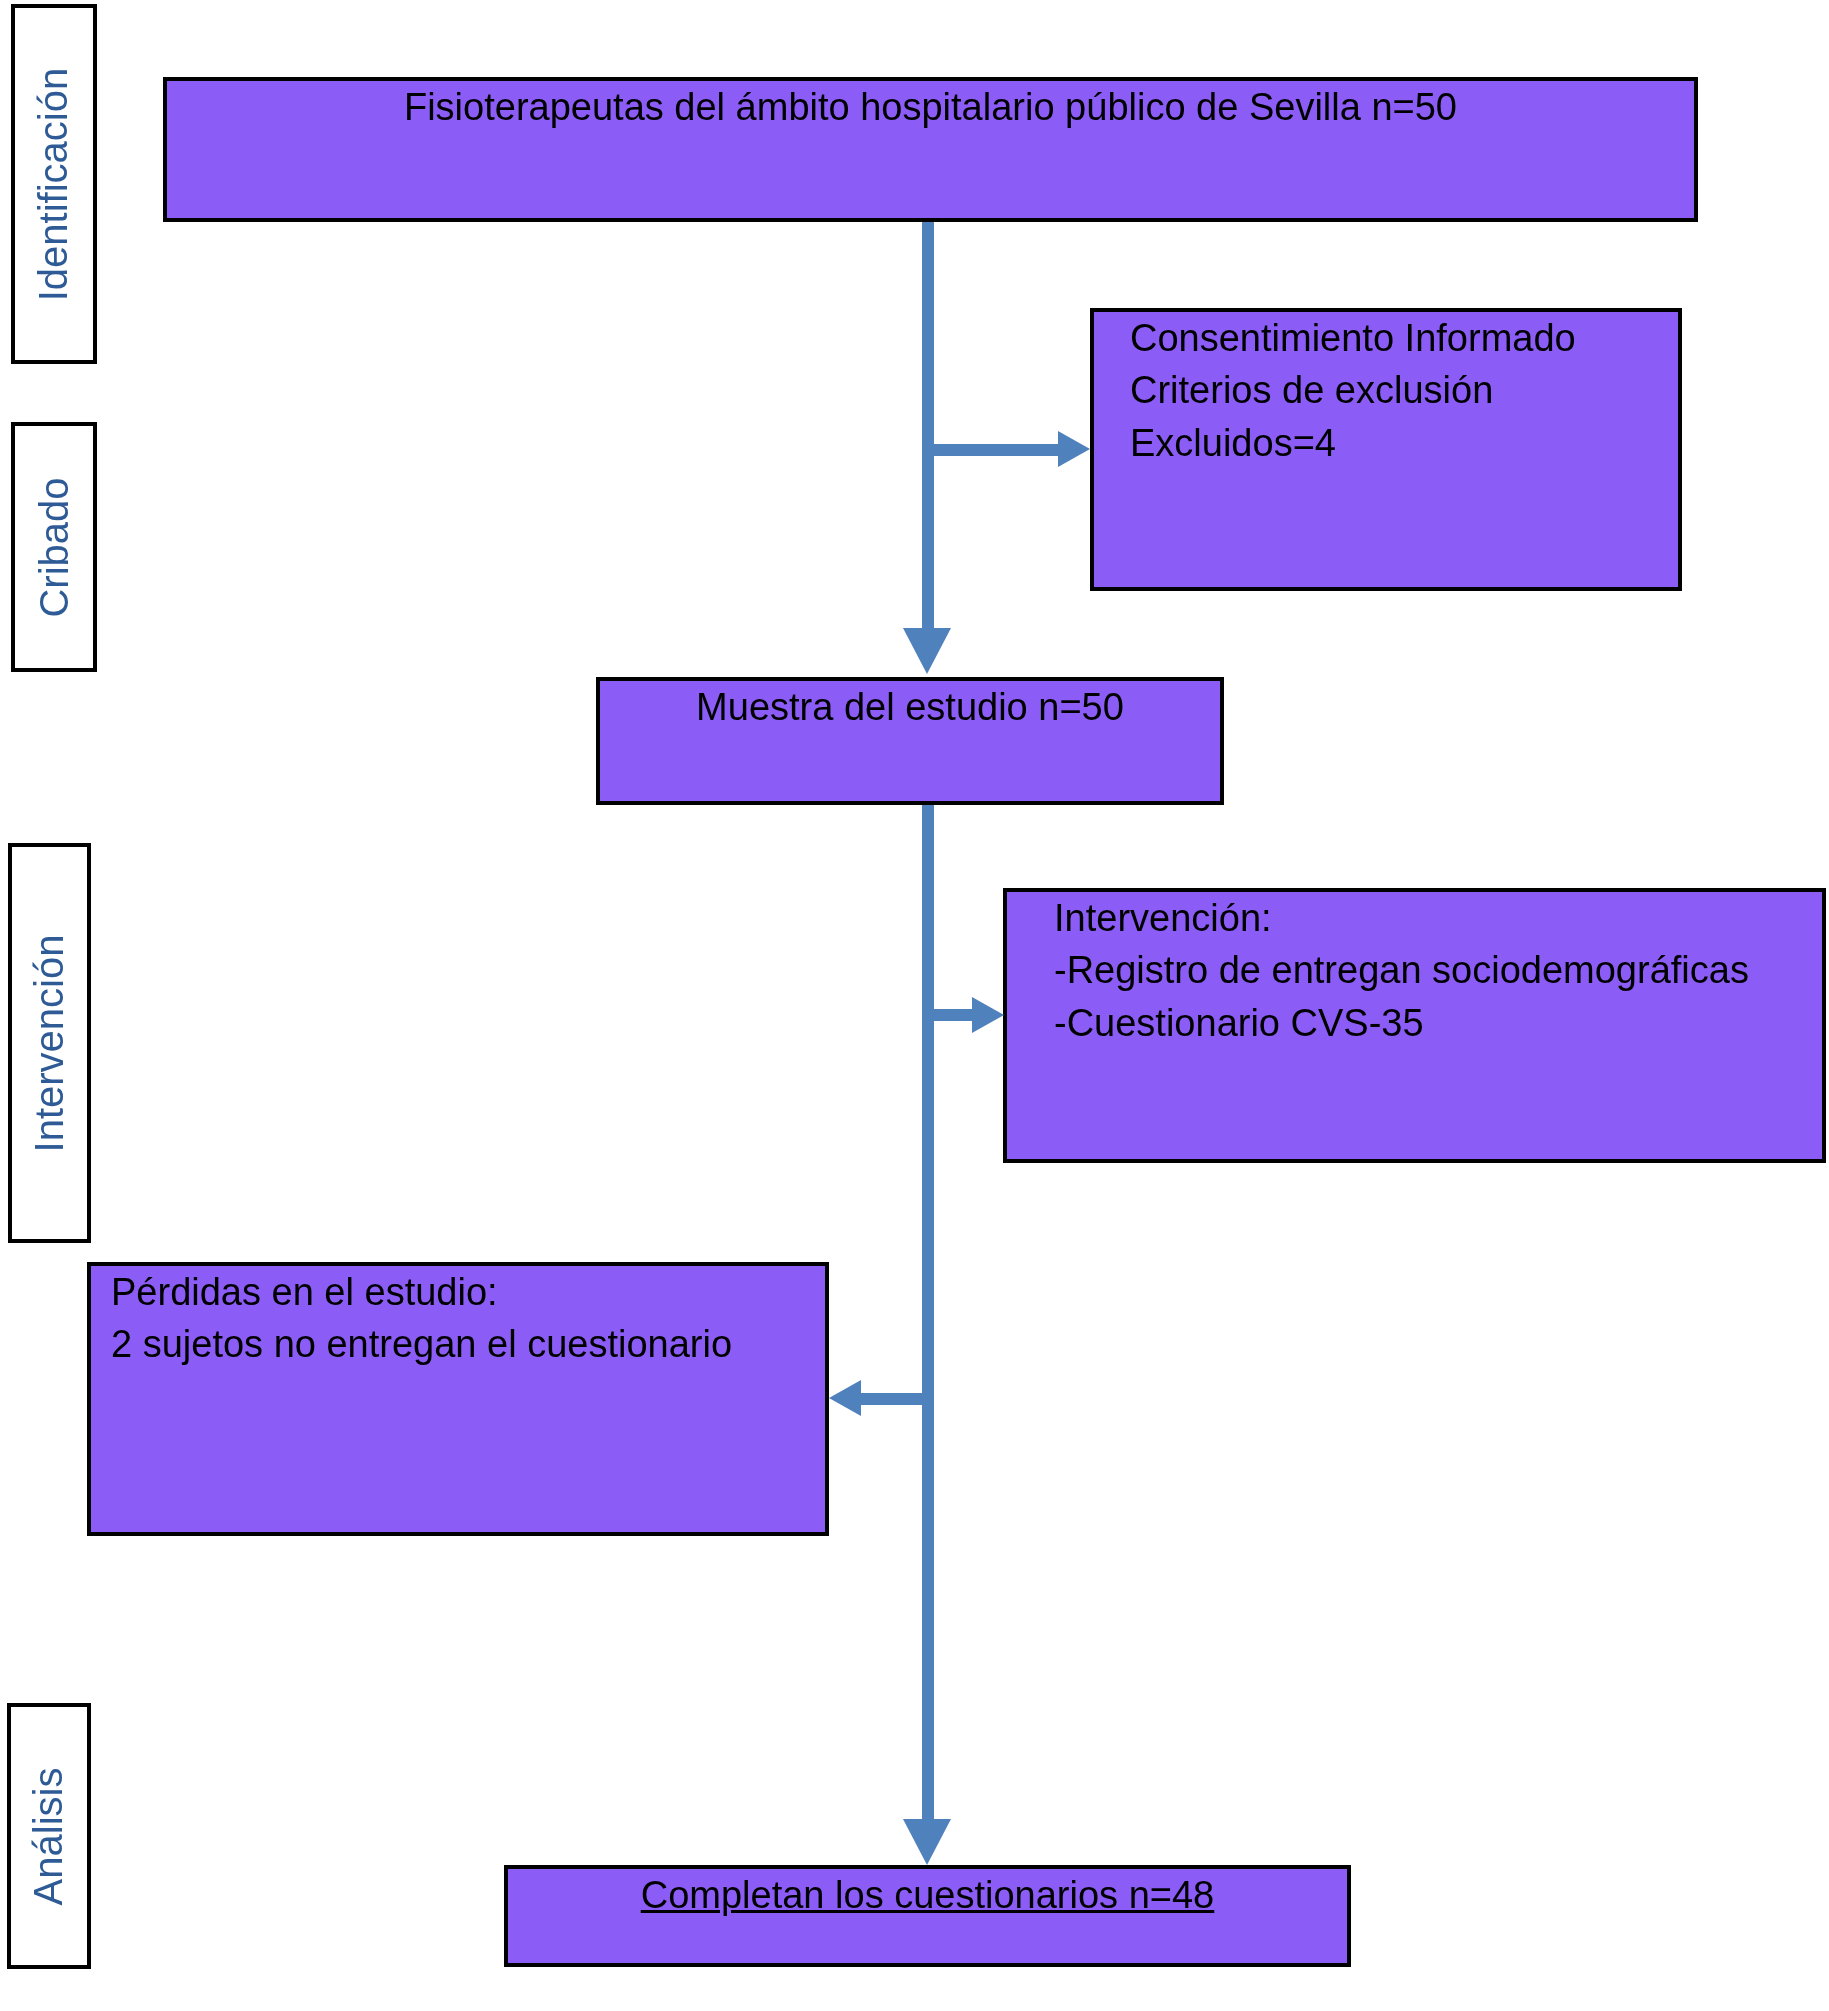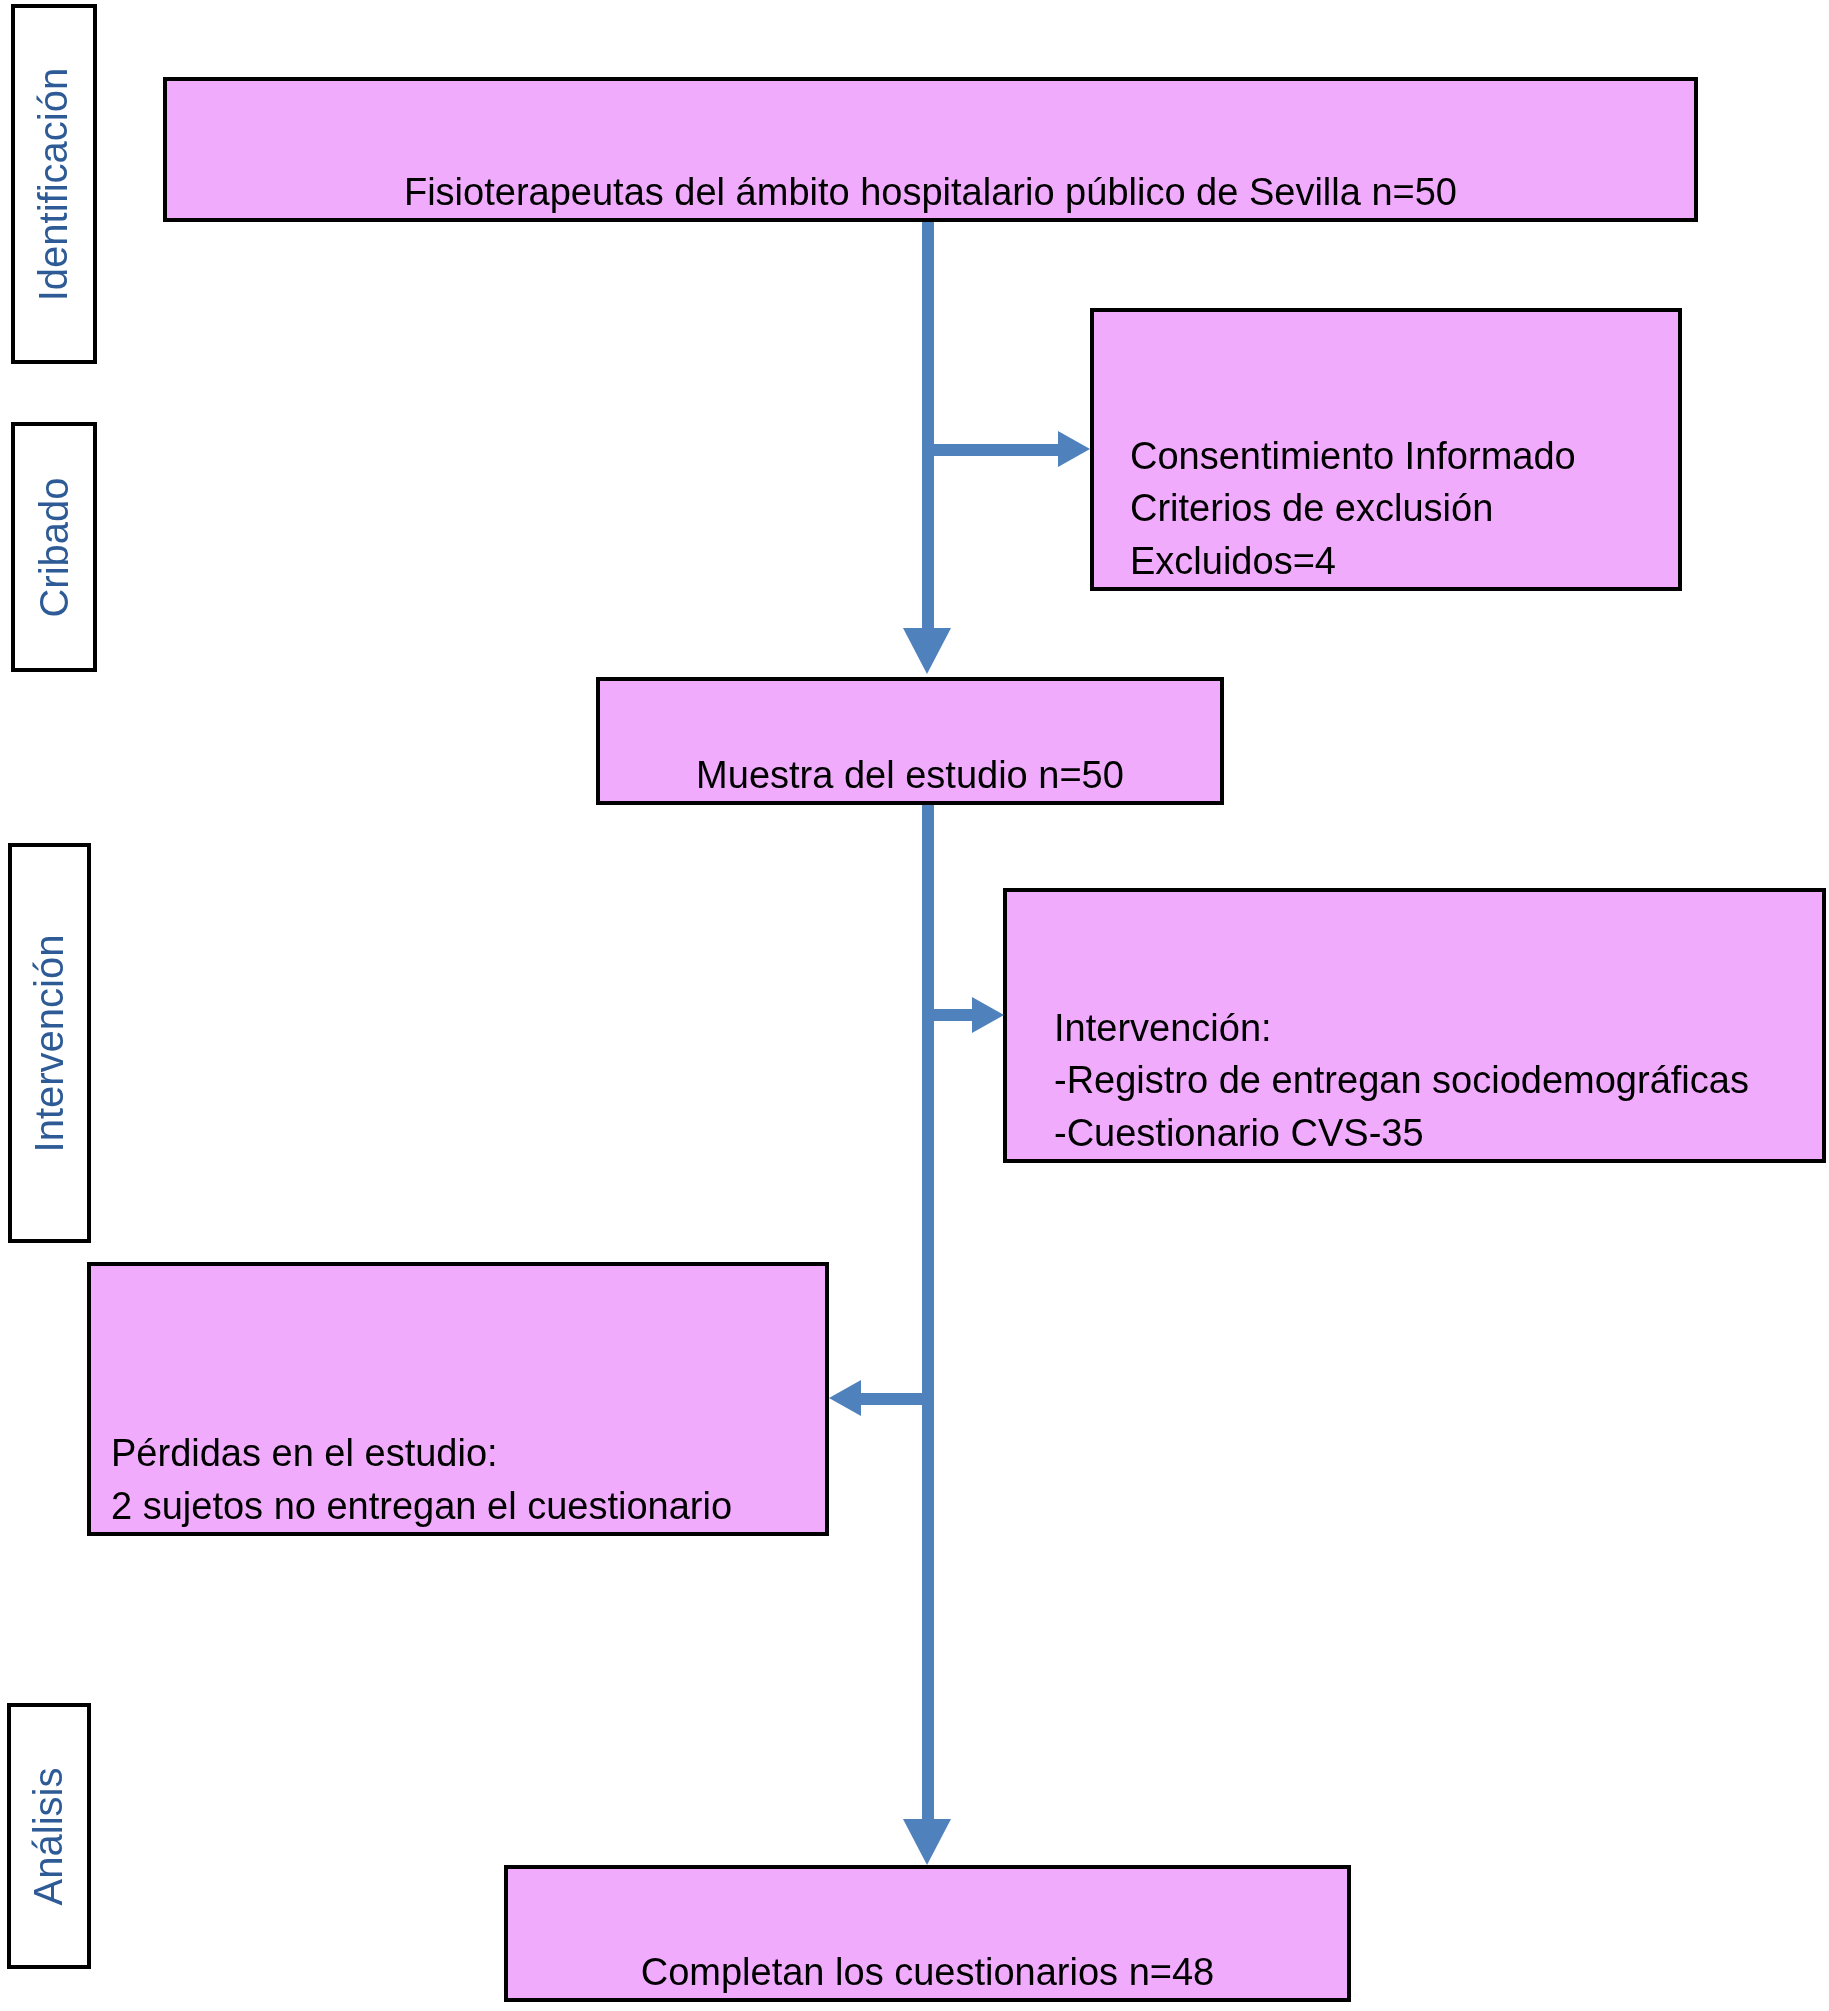--- a/index.html
+++ b/index.html
@@ -13,27 +13,27 @@
     position: relative;
     width: 1830px;
     height: 2011px;
     background: var(--background, #ffffff);
     overflow: hidden;
   }
   
   .flow-box {
     position: absolute;
     box-sizing: border-box;
-    background: #f0abfc;
+    background: #8b5cf6;
     border: 4.2px solid var(--box-border, #000000);
     color: var(--box-text, #000000);
     font-size: 38px;
     line-height: 1.38;
     display: flex;
-    align-items: flex-end;
+    align-items: flex-start;
   }
   .flow-box.centered {
     justify-content: center;
     text-align: center;
   }
   .flow-box .lines { display: block; }
   .flow-box .lines div { white-space: nowrap; }
   
   .stage-box {
     position: absolute;
@@ -124,21 +124,21 @@
     </div>
   </div>
 
   <div class="flow-box" style="left:87px; top:1262px; width:742px; height:274px; padding-left:20px;">
     <div class="lines">
       <div>Pérdidas en el estudio:</div>
       <div>2 sujetos no entregan el cuestionario</div>
     </div>
   </div>
 
-  <div class="flow-box centered" style="left:504px; top:1865px; width:847px; height:137px;">
+  <div class="flow-box centered" style="left:504px; top:1865px; width:847px; height:102px;text-decoration:underline;">
     <span>Completan los cuestionarios n=48</span>
   </div>
 
   <div class="shaft" style="left:922px; top:222px; width:11.8px; height:406px;"></div>
   <div class="head-down" style="left:903px; top:628px;"></div>
 
   <div class="shaft" style="left:928px; top:444px; width:130px; height:11.8px;"></div>
   <div class="head-right" style="left:1058px; top:431px;"></div>
 
   <div class="shaft" style="left:922px; top:805px; width:11.8px; height:1014px;"></div>

